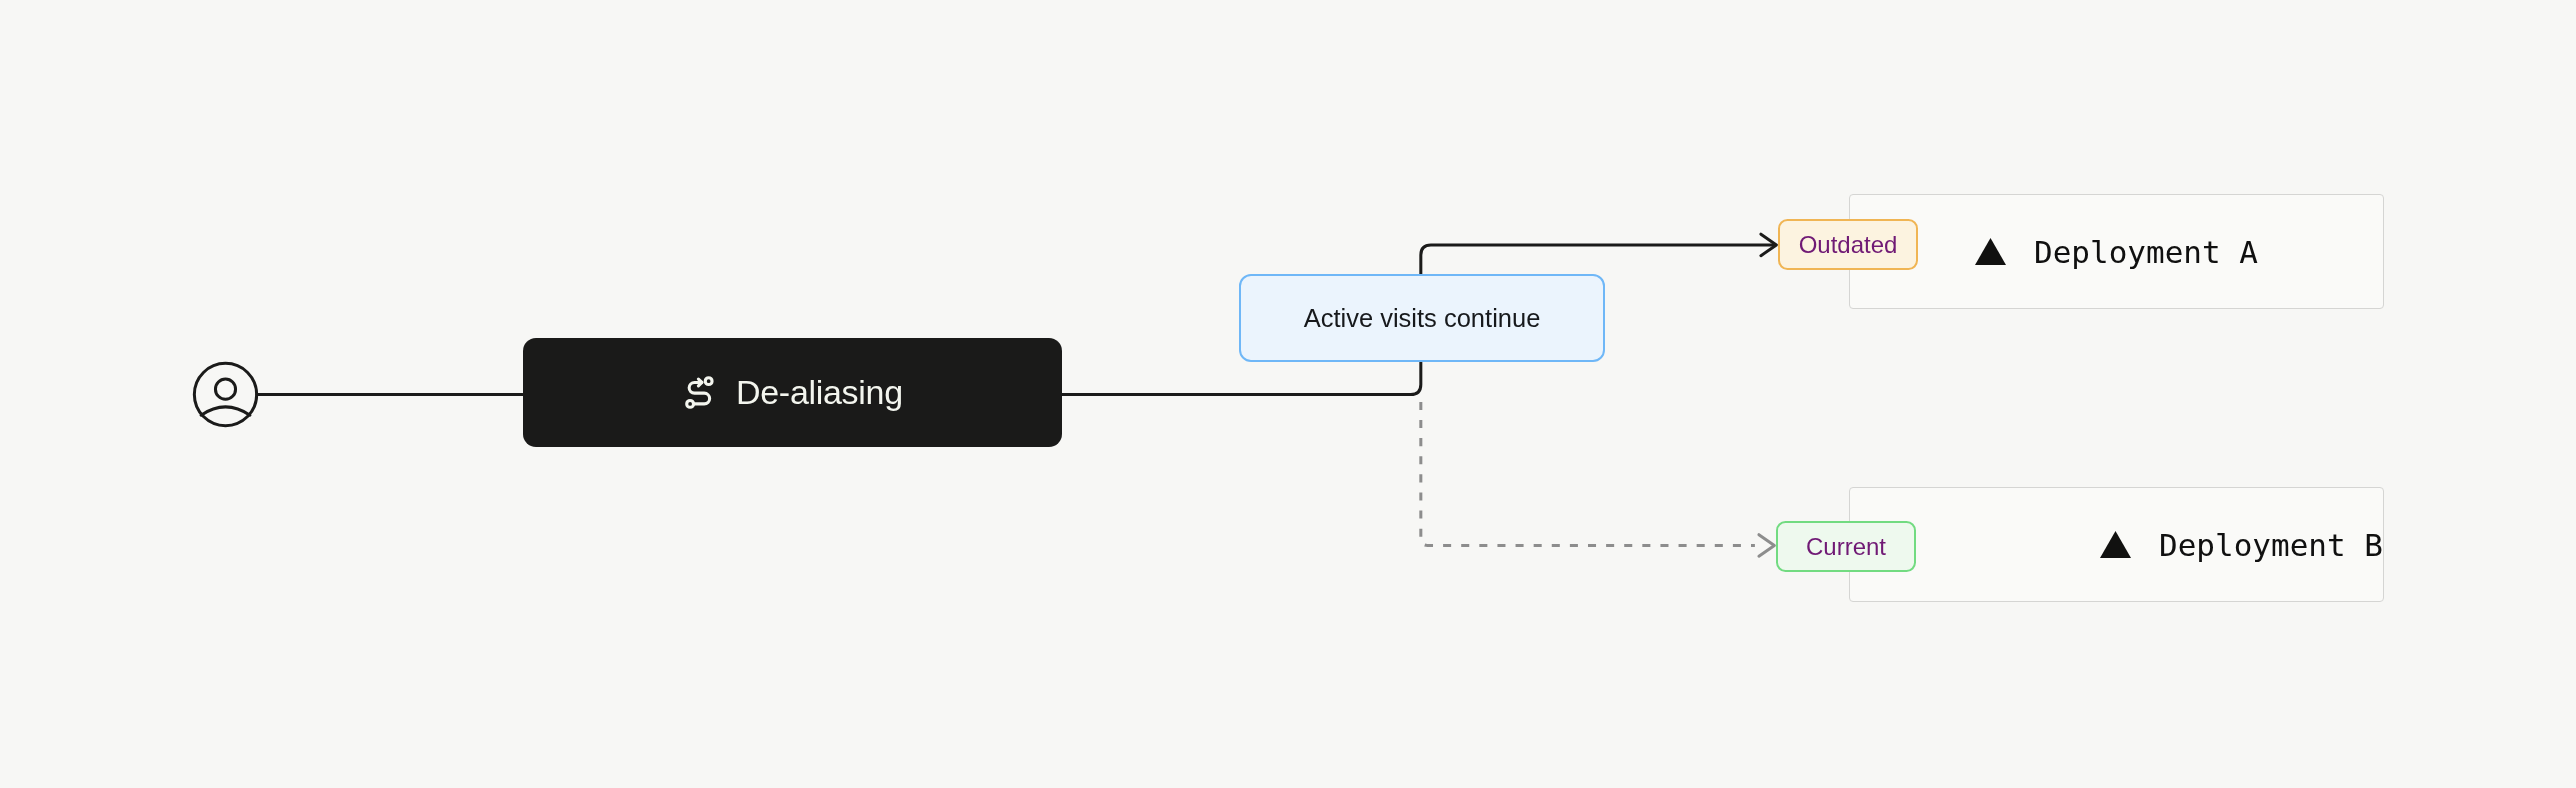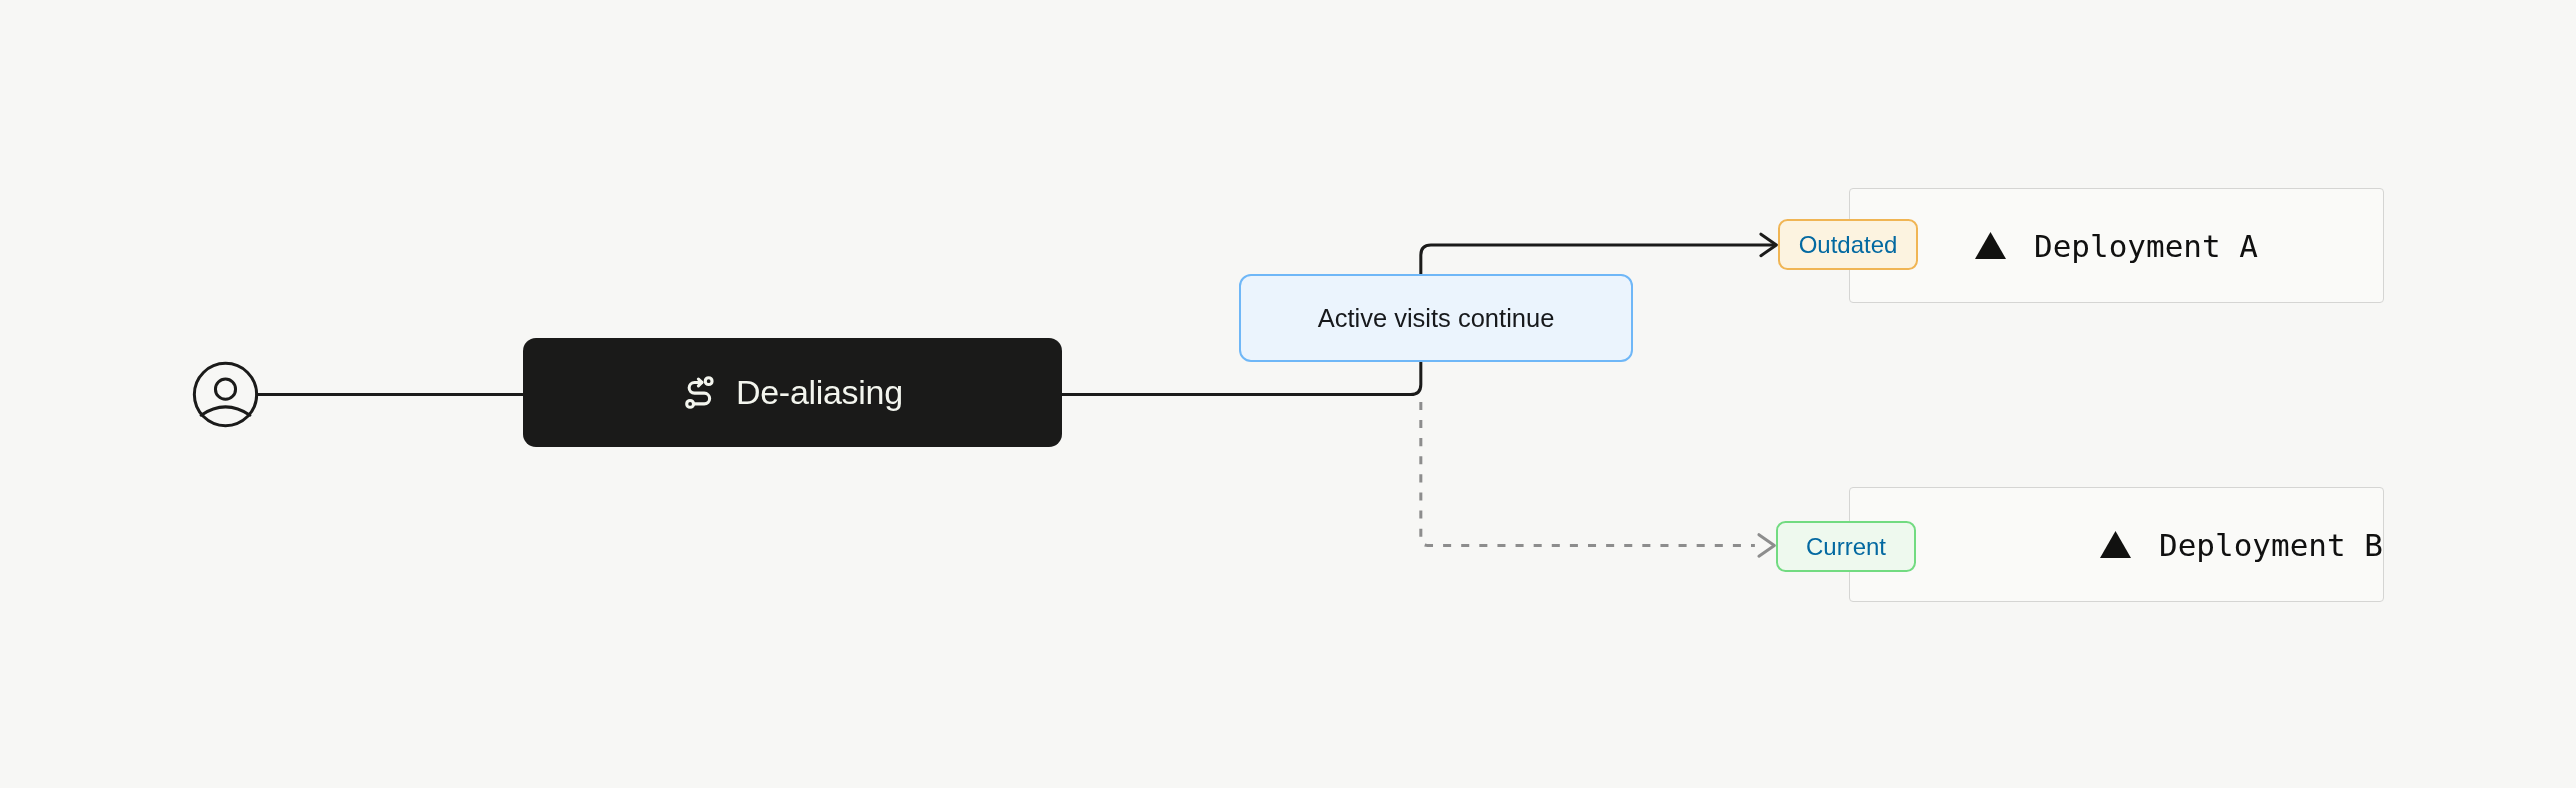--- a/index.html
+++ b/index.html
@@ -63,21 +63,21 @@
   .process-node .label {
     color: var(--node-text, #f3f5ee);
     font-size: 34px;
     letter-spacing: -0.3px;
     white-space: nowrap;
   }
   .route-icon { width: 39px; height: 39px; flex: 0 0 auto; }
   .tooltip {
     position: absolute;
     left: 1239px; top: 274px;
-    width: 394px; height: 88px;
+    width: 366px; height: 88px;
     box-sizing: border-box;
     background: var(--tooltip-bg, #ebf4fd);
     border: 2px solid var(--tooltip-border, #6fb7f7);
     border-radius: 12px;
     display: flex;
     flex-direction: column;
     align-items: center;
     justify-content: center;
     z-index: 3;
   }
@@ -94,39 +94,39 @@
     box-sizing: border-box;
     background: var(--card-bg, #fafaf8);
     border: 1.3px solid var(--card-border, #d5d5d3);
     border-radius: 4px;
     display: flex;
     align-items: center;
     justify-content: center;
     gap: 28px;
     z-index: 2;
   }
-  .dep-card.a { top: 188px; }
+  .dep-card.a { top: 194px; }
   .dep-card.b { top: 487px; justify-content: flex-end; }
   .dep-label {
     font-family: "DejaVu Sans Mono", monospace;
     font-size: 31px;
     color: #101010;
     white-space: nowrap;
   }
   .tri-icon { width: 31px; height: 27px; flex: 0 0 auto; }
   .badge {
     position: absolute;
     box-sizing: border-box;
     height: 51px;
     border-radius: 9.4px;
     display: flex;
     align-items: center;
     justify-content: center;
     font-size: 24px;
-    color: #0369a1;
+    color: #701a75;
     z-index: 3;
     white-space: nowrap;
   }
   .badge.outdated {
     left: 1778px; top: 219px; width: 140px;
     background: var(--outdated-bg, #fcf3e0);
     border: 2px solid var(--outdated-border, #f0b554);
   }
   .badge.current {
     left: 1776px; top: 521px; width: 140px;

